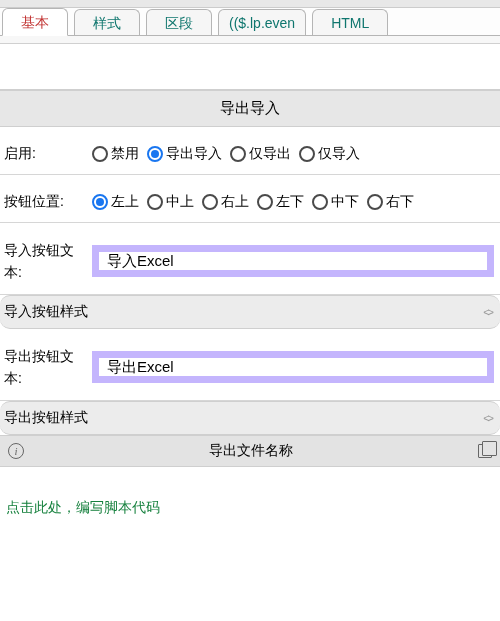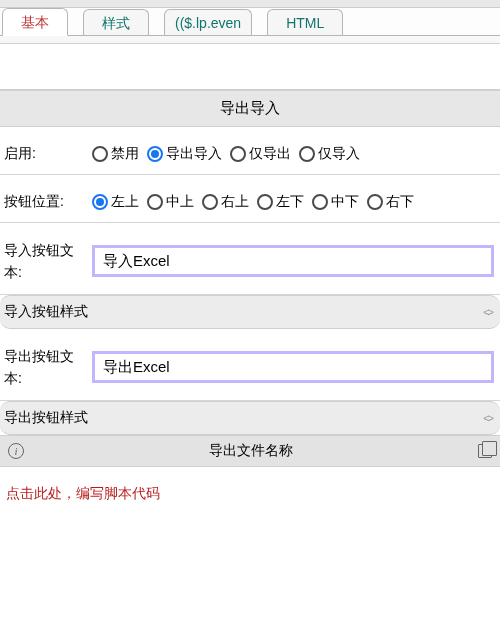--- a/index.html
+++ b/index.html
@@ -17,21 +17,21 @@
     background: #e8e8e8;
     border-bottom: 1px solid #ccc;
   }
   .tabbar {
     display: flex;
     align-items: flex-end;
     height: 28px;
     background: #fdfdfd;
     border-bottom: 1px solid #b5b5b5;
     padding-left: 2px;
-    gap: 16px;
+    gap: 7px;
   }
   .tab {
     padding: 4px 18px 4px 18px;
     border: 1px solid #b5b5b5;
     border-bottom: none;
     border-top-left-radius: 6px;
     border-top-right-radius: 6px;
     background: #f6f6f6;
     margin-right: -1px;
     position: relative;
@@ -113,21 +113,21 @@
     background: #1976f0;
     border-radius: 50%;
   }
   .note-row {
     padding: 12px 6px 12px 92px;
     border-bottom: 1px solid #d6d6d6;
     font-size: 14px;
   }
   .text-input {
     flex: 1;
-    border: 3px solid #c4b5fd;
+    border: 7px solid #c4b5fd;
     padding: 6px 8px;
     font-size: 15px;
     height: 32px;
     background: #fff;
   }
   .style-row {
     display: flex;
     align-items: center;
     justify-content: space-between;
     background: #ececec;
@@ -177,33 +177,34 @@
   .win-icon::before {
     content: "";
     position: absolute;
     top: -4px; left: 3px;
     width: 13px; height: 13px;
     border: 1.2px solid #666;
     background: #e3e3e3;
     border-radius: 1px;
   }
   .script-body {
-    padding: 18px 6px;
-    color: #b91c1c;
+    padding: 32px 6px;
+    color: #15803d;
     min-height: 60px;
   }
 </style>
 </head>
 <body>
 
 <div class="titlebar-trim"></div>
 
 <div class="tabbar">
   <div class="tab active">基本</div>
   <div class="tab">样式</div>
+  <div class="tab">区段</div>
   <div class="tab narrow">(($.lp.even</div>
   <div class="tab">HTML</div>
 </div>
 
 <div class="subheader"></div>
 
 <div class="panel">
 
   <div class="block-spacer"></div>
 

